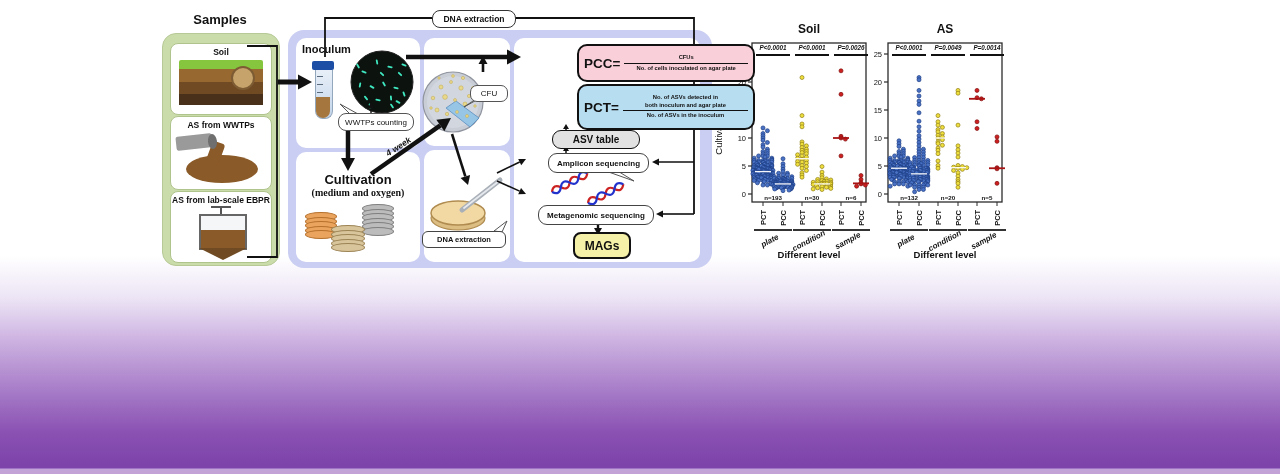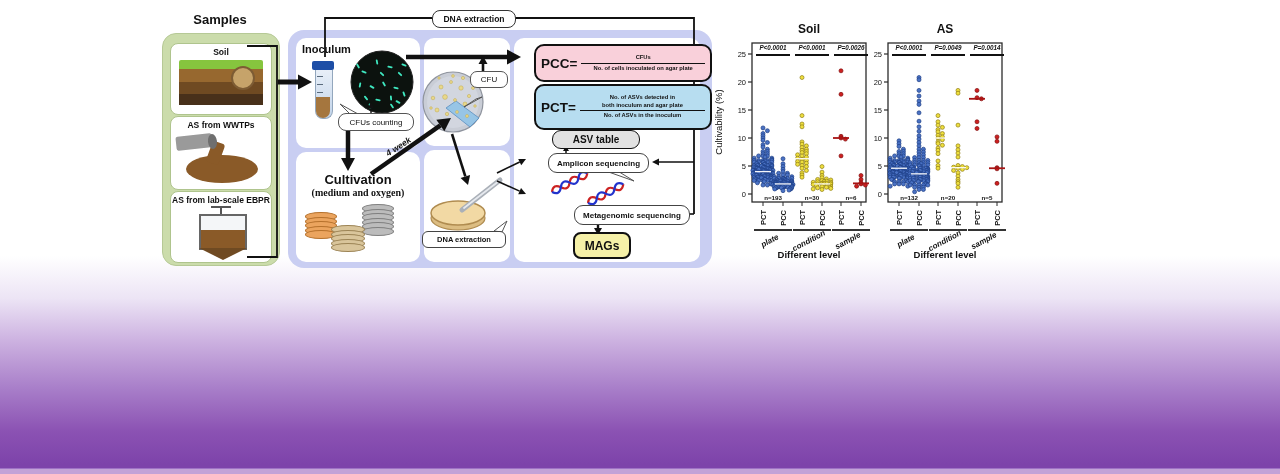--- a/index.html
+++ b/index.html
@@ -11,21 +11,21 @@
   .samples-title{position:absolute;left:162px;top:12px;width:116px;text-align:center;font-weight:bold;font-size:13px;color:#111;z-index:2;}
   .samples-box{position:absolute;left:162px;top:33px;width:116px;height:231px;background:#cbdcab;border:1px solid #b6c996;border-radius:14px;z-index:1;}
   .sample-card{position:absolute;left:7px;width:100px;background:#fff;border:1px solid #afc48d;border-radius:8px;overflow:hidden;}
   .sample-label{text-align:center;font-weight:bold;font-size:8.5px;color:#111;padding-top:3px;}
   .blue-box{position:absolute;left:288px;top:30px;width:424px;height:238px;background:#c9cef2;border-radius:16px;z-index:1;}
   .panel{position:absolute;background:#fff;border-radius:10px;z-index:2;}
   .panel-title{position:absolute;font-weight:bold;font-size:11px;color:#111;z-index:4;}
   #art{position:absolute;left:0;top:0;z-index:3;}
   .obox{position:absolute;background:#fff;border:1.2px solid #444;border-radius:8px;display:flex;align-items:center;justify-content:center;font-size:8px;color:#111;z-index:4;font-weight:bold;}
   .bubble{position:absolute;background:#fff;border:1.2px solid #555;border-radius:8px;display:flex;align-items:center;justify-content:center;font-size:8px;color:#111;z-index:5;}
-  .formula{position:absolute;border:2.5px solid #111;border-radius:10px;display:flex;align-items:center;gap:4px;padding:0 5px;z-index:4;}
+  .formula{position:absolute;border:2.5px solid #111;border-radius:10px;display:flex;align-items:center;gap:4px;padding:0 5px;z-index:4;margin-left:43px;}
   .formula .flabel{font-weight:bold;font-size:13.5px;color:#111;}
   .frac{display:flex;flex-direction:column;align-items:center;flex:1;}
   .frac .num,.frac .den{font-size:5.8px;font-weight:bold;color:#111;text-align:center;line-height:1.3;}
   .frac .bar{width:100%;border-top:1px solid #111;margin:1px 0;}
   .tube-cap{position:absolute;left:312px;top:61px;width:22px;height:9px;background:#1d4ea6;border-radius:2px;z-index:4;}
   .tube-body{position:absolute;left:315px;top:70px;width:16px;height:48px;background:linear-gradient(180deg,#e8eff8,#c2d4ea);border:1px solid #93a7bd;border-top:none;border-radius:0 0 8px 8px;z-index:4;}
   .tube-liquid{position:absolute;left:0px;bottom:0px;width:14px;height:21px;background:#a5763e;border-radius:0 0 7px 7px;}
   .tube-tick{position:absolute;left:1px;width:6px;height:1px;background:#5a6b7d;}
   .cult-text{position:absolute;left:296px;top:172px;width:124px;text-align:center;z-index:4;color:#111;}
   .cult-text .l1{font-weight:bold;font-size:13px;}
@@ -922,21 +922,21 @@
     </svg>
 
   <div class="panel-title" style="left:302px;top:43px;">Inoculum</div>
   <div class="tube-cap"></div>
   <div class="tube-body">
     <div class="tube-liquid"></div>
     <div class="tube-tick" style="top:6px;"></div>
     <div class="tube-tick" style="top:14px;"></div>
     <div class="tube-tick" style="top:22px;"></div>
   </div>
-  <div class="bubble" style="left:338px;top:113px;width:74px;height:16px;">CFUs counting</div>
+  <div class="bubble" style="left:338px;top:113px;width:74px;height:16px;">WWTPs counting</div>
 
   <div class="cult-text">
     <div class="l1">Cultivation</div>
     <div class="l2">(medium and oxygen)</div>
   </div>
   <div class="stack" id="stack-orange" style="left: 305px; top: 212px; width: 30px; height: 25px;">
       <div class="disk" style="left: 0px; top: 0px; width: 30px; height: 7px; background: rgb(235, 164, 94); border: 1px solid rgb(181, 113, 44);"></div>
       <div class="disk" style="left: 0px; top: 4.5px; width: 30px; height: 7px; background: rgb(235, 164, 94); border: 1px solid rgb(181, 113, 44);"></div>
       <div class="disk" style="left: 0px; top: 9px; width: 30px; height: 7px; background: rgb(235, 164, 94); border: 1px solid rgb(181, 113, 44);"></div>
       <div class="disk" style="left: 0px; top: 13.5px; width: 30px; height: 7px; background: rgb(235, 164, 94); border: 1px solid rgb(181, 113, 44);"></div>
@@ -951,21 +951,21 @@
       <div class="disk" style="left: 0px; top: 22.5px; width: 30px; height: 7px; background: rgb(188, 188, 188); border: 1px solid rgb(127, 127, 127);"></div>
     </div>
   <div class="stack" id="stack-tan" style="left: 331px; top: 225px; width: 32px; height: 25px;">
       <div class="disk" style="left: 0px; top: 0px; width: 32px; height: 7px; background: rgb(217, 197, 155); border: 1px solid rgb(156, 132, 85);"></div>
       <div class="disk" style="left: 0px; top: 4.5px; width: 32px; height: 7px; background: rgb(217, 197, 155); border: 1px solid rgb(156, 132, 85);"></div>
       <div class="disk" style="left: 0px; top: 9px; width: 32px; height: 7px; background: rgb(217, 197, 155); border: 1px solid rgb(156, 132, 85);"></div>
       <div class="disk" style="left: 0px; top: 13.5px; width: 32px; height: 7px; background: rgb(217, 197, 155); border: 1px solid rgb(156, 132, 85);"></div>
       <div class="disk" style="left: 0px; top: 18px; width: 32px; height: 7px; background: rgb(217, 197, 155); border: 1px solid rgb(156, 132, 85);"></div>
     </div>
 
-  <div class="bubble" style="left:470px;top:71px;width:36px;height:15px;border-radius:7px;">CFU</div>
+  <div class="bubble" style="left:470px;top:85px;width:36px;height:15px;border-radius:7px;">CFU</div>
   <div class="obox" style="left:422px;top:231px;width:82px;height:15px;font-size:7.5px;border-radius:6px;">DNA extraction</div>
   <div class="obox" style="left:432px;top:10px;width:82px;height:16px;font-size:8.5px;border-color:#333;">DNA extraction</div>
 
   <div class="formula" style="left:534px;top:44px;width:164px;height:34px;background:#f9d0da;">
     <span class="flabel">PCC=</span>
     <span class="frac">
       <span class="num">CFUs</span>
       <span class="bar"></span>
       <span class="den">No. of cells inoculated on agar plate</span>
     </span>
@@ -974,15 +974,15 @@
     <span class="flabel">PCT=</span>
     <span class="frac">
       <span class="num">No. of ASVs detected in</span>
       <span class="num">both inoculum and agar plate</span>
       <span class="bar"></span>
       <span class="den">No. of ASVs in the inoculum</span>
     </span>
   </div>
   <div class="obox" style="left:552px;top:130px;width:86px;height:17px;background:#e2e2e2;border:1.6px solid #111;border-radius:9px;font-size:10px;font-weight:bold;">ASV table</div>
   <div class="obox" style="left:548px;top:153px;width:99px;height:18px;border-radius:9px;">Amplicon sequencing</div>
-  <div class="obox" style="left:538px;top:205px;width:114px;height:18px;border-radius:9px;margin-left:36px;">Metagenomic sequencing</div>
+  <div class="obox" style="left:538px;top:205px;width:114px;height:18px;border-radius:9px;">Metagenomic sequencing</div>
   <div class="obox" style="left:573px;top:232px;width:54px;height:23px;background:#f6f1a8;border:2.5px solid #111;font-size:12px;font-weight:bold;">MAGs</div>
 </div>
 
 </body></html>

